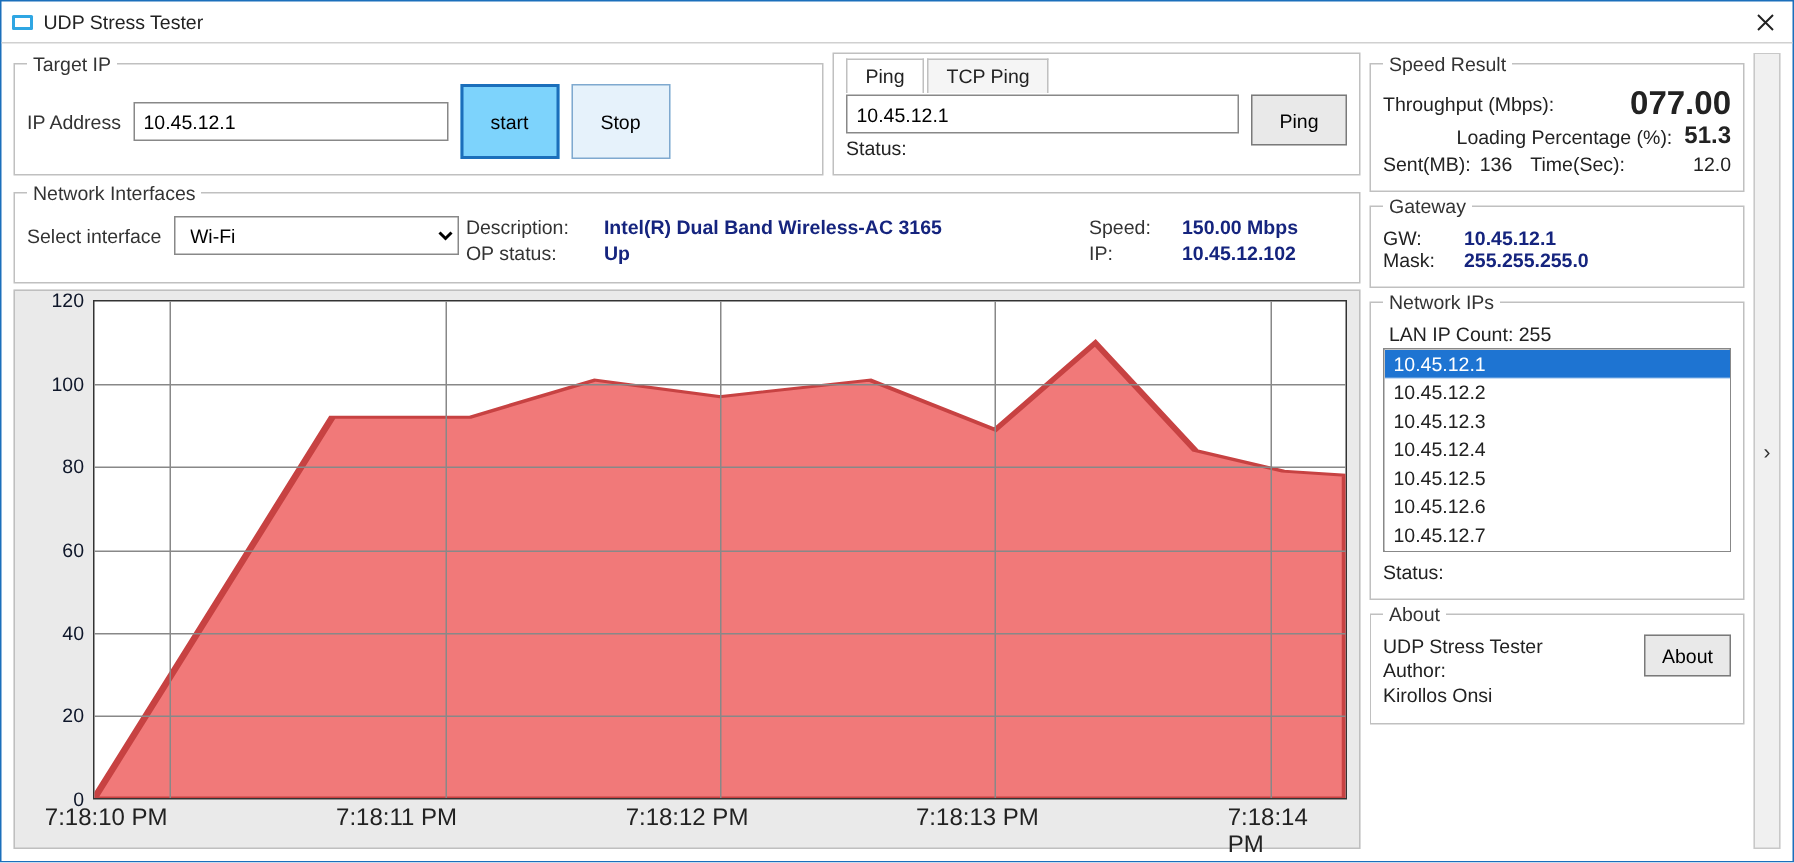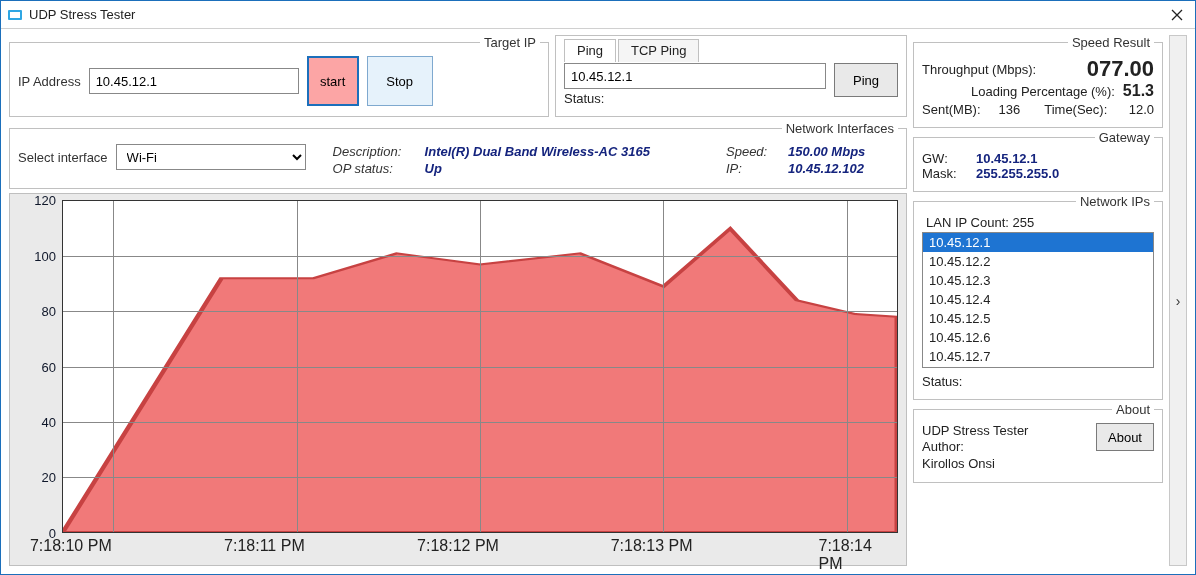--- a/index.html
+++ b/index.html
@@ -58,44 +58,43 @@
   }
   fieldset.group {
     border: 1px solid #c0c0c0;
     padding: 6px 8px 10px 8px;
     margin: 0;
   }
   fieldset.group > legend {
     padding: 0 4px;
     font-size: 13px;
     color: #333;
-    text-align: right;
   }
   .row { display: flex; align-items: center; gap: 8px; }
   .top-row { display: flex; gap: 6px; align-items: stretch; }
   .target-box { flex: 0 0 540px; }
   .ping-box { flex: 1; }
   input[type="text"], select {
     font: inherit;
     padding: 3px 6px;
     border: 1px solid #888;
     background: #fff;
     height: 26px;
   }
   button {
     font: inherit;
     border: 1px solid #7a7a7a;
     background: #e9e9e9;
     cursor: pointer;
     padding: 4px 10px;
   }
   .btn-start {
-    width: 52px; height: 50px;
+    width: 66px; height: 50px;
     border: 2px solid #1b6fbb;
-    background: #fca5a5;
+    background: #7dd3fc;
   }
   .btn-stop {
     width: 66px; height: 50px;
     background: #e6f2fb;
     border: 1px solid #7fa9cf;
   }
   .tabs {
     display: flex;
     gap: 2px;
     margin-bottom: 4px;
@@ -110,24 +109,24 @@
     top: 1px;
     cursor: pointer;
   }
   .tab.active { background: #fff; }
   .ping-inner { display: flex; gap: 8px; align-items: flex-start; }
   .ping-left { flex: 1; }
   .btn-ping { width: 64px; height: 34px; }
   .iface-row {
     display: flex;
     align-items: flex-start;
-    gap: 27px;
+    gap: 5px;
     padding: 2px 0 6px 0;
   }
-  .iface-details { flex: 1; font-style: italic; }
+  .iface-details { flex: 1; }
   .iface-details .line { display: flex; gap: 8px; margin-bottom: 2px; }
   .label { color: #333; }
   .val-blue { color: #15247e; font-weight: 600; }
   .chart-wrap {
     flex: 1;
     background: #eaeaea;
     border: 1px solid #bfbfbf;
     display: flex;
     flex-direction: column;
     padding: 6px 8px 4px 8px;
@@ -343,21 +342,21 @@
       <fieldset class="group">
         <legend>Speed Result</legend>
         <div class="row" style="justify-content:space-between">
           <span>Throughput (Mbps):</span>
           <span class="speed-big">077.00</span>
         </div>
         <div class="row" style="justify-content:flex-end;margin-top:0">
           <span>Loading Percentage (%):</span>
           <span class="speed-med">51.3</span>
         </div>
-        <div class="row" style="gap:18px;margin-top:2px">
+        <div class="row" style="gap:6px;margin-top:2px">
           <span>Sent(MB):</span>
           <span>136</span>
           <span style="margin-left:6px">Time(Sec):</span>
           <span style="margin-left:auto">12.0</span>
         </div>
       </fieldset>
 
       <fieldset class="group">
         <legend>Gateway</legend>
         <div class="row">

